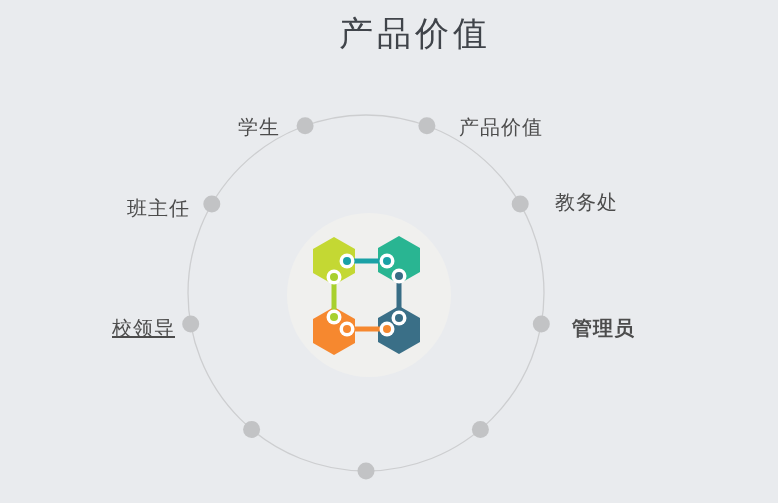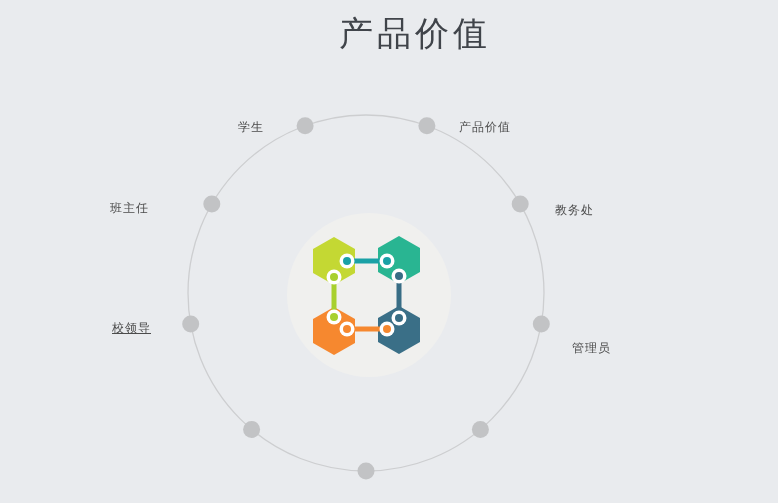--- a/index.html
+++ b/index.html
@@ -28,32 +28,32 @@
     color: #40444a;
     padding-left: 36px;
   }
   .diagram-svg {
     position: absolute;
     top: 0;
     left: 0;
   }
   .role-label {
     position: absolute;
-    font-size: 12px;
+    font-size: 20px;
     letter-spacing: 1px;
     color: #4c4c4c;
     white-space: nowrap;
     line-height: 16px;
   }
   .role-student      { left: 238px; top: 119px; }
   .role-teacher      { left: 459px; top: 119px; }
-  .role-headteacher  { left: 110px; top: 200px; }
-  .role-academic     { left: 555px; top: 202px; }
+  .role-headteacher  { left: 127px; top: 200px; }
+  .role-academic     { left: 555px; top: 194px; }
   .role-leader       { left: 112px; top: 320px; text-decoration: underline; }
-  .role-admin        { left: 572px; top: 340px; }
+  .role-admin        { left: 572px; top: 320px; font-weight: bold; }
 </style>
 </head>
 <body>
 
 <div class="stage">
 
   <div class="title">产品价值</div>
 
   <svg class="diagram-svg" width="778" height="503" viewBox="0 0 778 503">
 

